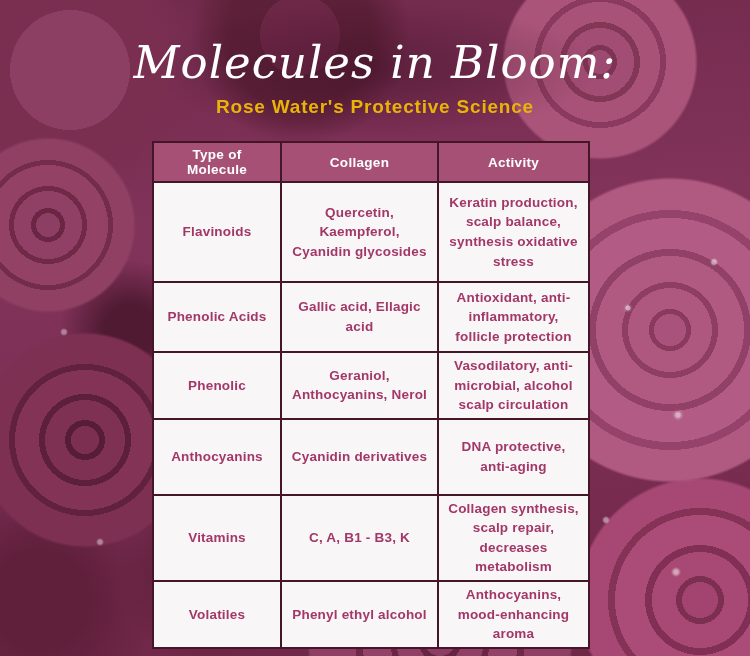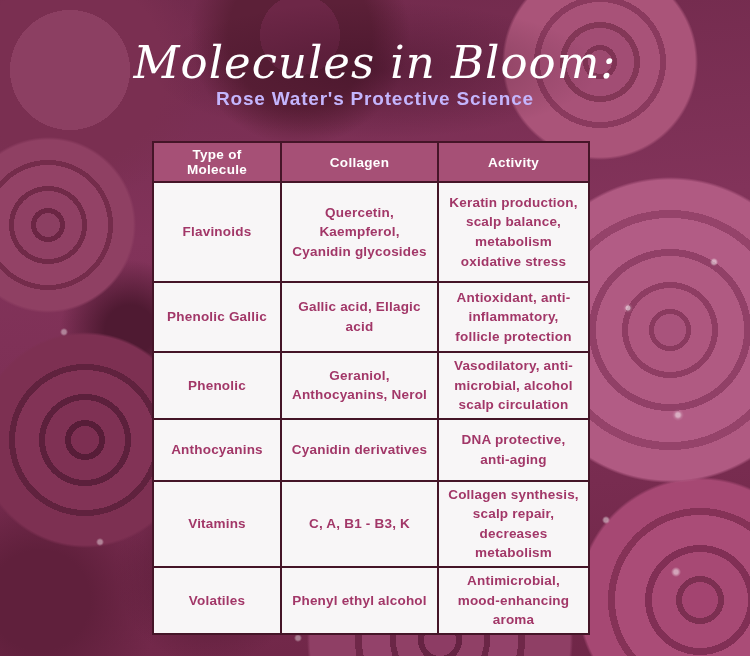--- a/index.html
+++ b/index.html
@@ -56,23 +56,24 @@
   .title {
     font-family: "DejaVu Serif", "Liberation Serif", serif;
     font-style: italic;
     font-weight: normal;
     font-size: 45px;
     line-height: 1.1;
     color: #ffffff;
     letter-spacing: 1px;
   }
   .subtitle {
+    margin-top: 8px;
     font-size: 19px;
     font-weight: bold;
-    color: #c4b5fd;
+    color: #eab308;
     letter-spacing: 0.8px;
   }
 
   
   table.molecule-table {
     position: absolute;
     left: 152px; top: 141px;
     width: 436px; height: 464px;
     border-collapse: collapse;
     table-layout: fixed;
@@ -99,21 +100,21 @@
     background: #f8f6f7;
     color: #a23768;
     font-size: 13.5px;
     font-weight: bold;
     line-height: 1.45;
     letter-spacing: 0.2px;
   }
   tr.r1 { height: 100px; }
   tr.r2 { height: 70px; }
   tr.r3 { height: 52px; }
-  tr.r4 { height: 62px; }
+  tr.r4 { height: 76px; }
   tr.r5 { height: 64px; }
   tr.r6 { height: 64px; }
 </style>
 </head>
 <body>
 
 <div class="bg"></div>
 
 <div class="heading">
   <h1 class="title">Molecules in Bloom:</h1>
@@ -130,24 +131,24 @@
     <tr>
       <th>Type of Molecule</th>
       <th>Collagen</th>
       <th>Activity</th>
     </tr>
   </thead>
   <tbody>
     <tr class="r1">
       <td>Flavinoids</td>
       <td>Quercetin, Kaempferol, Cyanidin glycosides</td>
-      <td>Keratin production, scalp balance, metabolism oxidative stress</td>
+      <td>Keratin production, scalp balance, synthesis oxidative stress</td>
     </tr>
     <tr class="r2">
-      <td>Phenolic Gallic</td>
+      <td>Phenolic Acids</td>
       <td>Gallic acid, Ellagic acid</td>
       <td>Antioxidant, anti-inflammatory, follicle protection</td>
     </tr>
     <tr class="r3">
       <td>Phenolic</td>
       <td>Geraniol, Anthocyanins, Nerol</td>
       <td>Vasodilatory, anti-microbial, alcohol scalp circulation</td>
     </tr>
     <tr class="r4">
       <td>Anthocyanins</td>
@@ -155,16 +156,16 @@
       <td>DNA protective, anti-aging</td>
     </tr>
     <tr class="r5">
       <td>Vitamins</td>
       <td>C, A, B1 - B3, K</td>
       <td>Collagen synthesis, scalp repair, decreases metabolism</td>
     </tr>
     <tr class="r6">
       <td>Volatiles</td>
       <td>Phenyl ethyl alcohol</td>
-      <td>Antimicrobial, mood-enhancing aroma</td>
+      <td>Anthocyanins, mood-enhancing aroma</td>
     </tr>
   </tbody>
 </table>
 
 </body></html>

